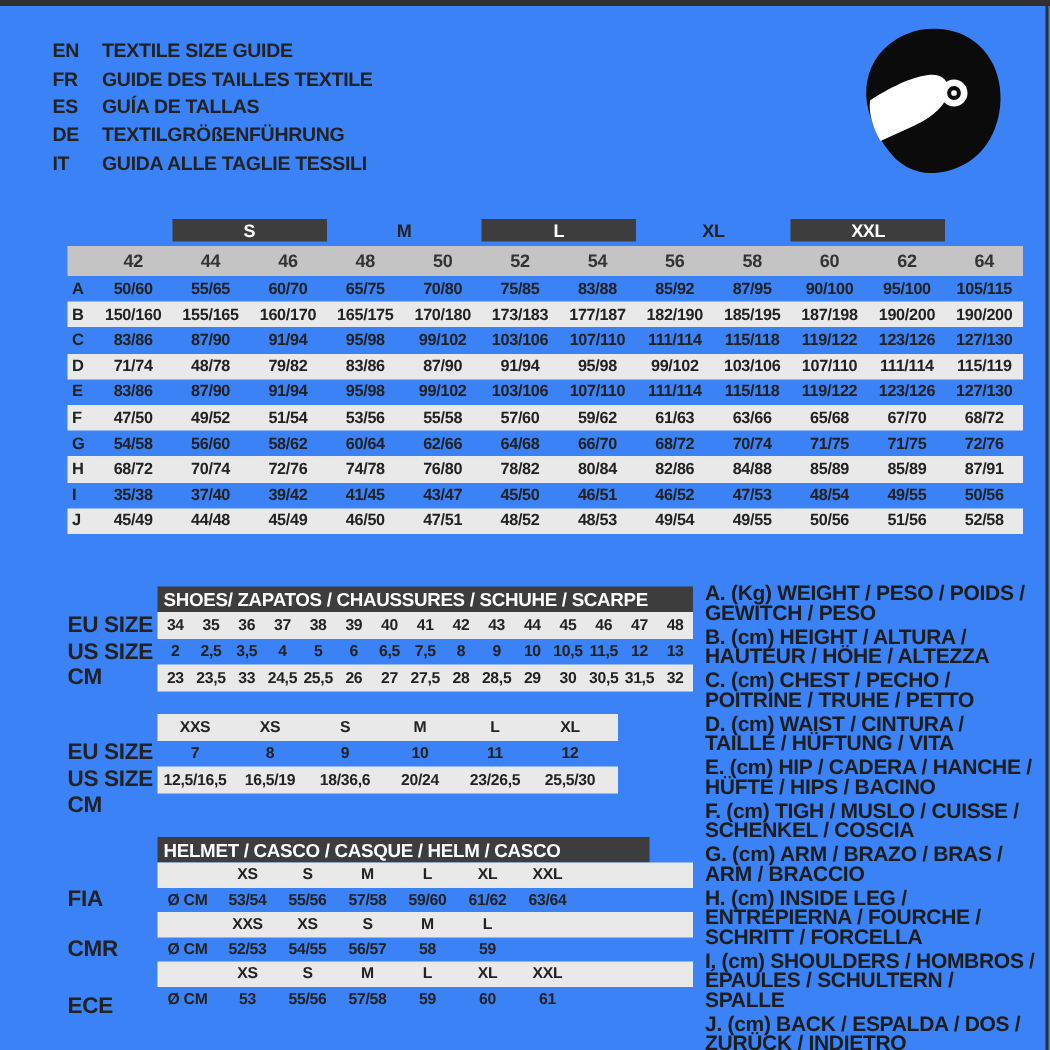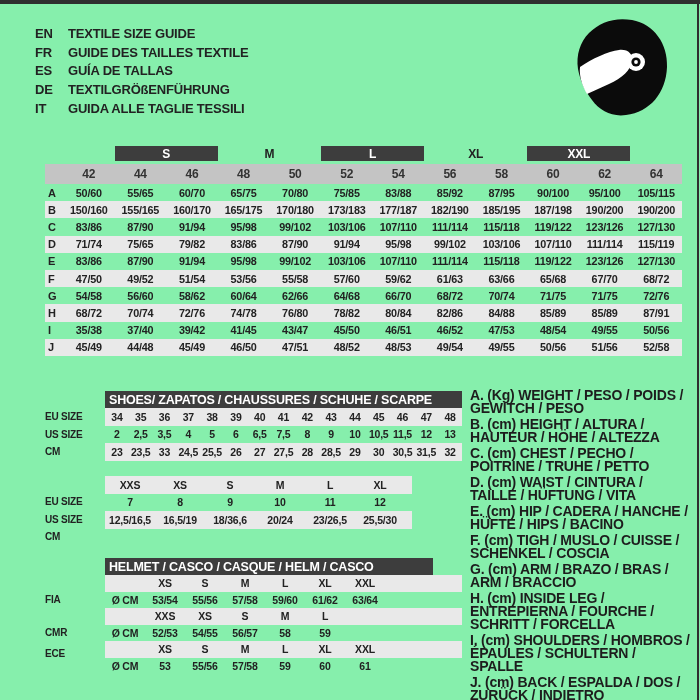--- a/index.html
+++ b/index.html
@@ -1,16 +1,16 @@
 <!DOCTYPE html>
 <html><head>
 <meta charset="utf-8">
 <style>
   html,body{margin:0;padding:0;}
-  .page{position:relative;width:700px;height:700px;background:#86efac;overflow:hidden;
+  .page{position:relative;width:700px;height:700px;background:#3b82f6;overflow:hidden;
         font-family:"Liberation Sans",sans-serif;letter-spacing:-0.2px;color:#222;}
   .top-border{position:absolute;top:0;left:0;width:700px;height:4px;background:#2f2f2f;}
   .right-border{position:absolute;top:0;right:1px;width:2px;height:700px;background:#2f2f2f;}
 
   
   .lang-block{position:absolute;left:35px;top:24px;}
   .lang-row{display:flex;height:18.7px;align-items:center;}
   .lang-code{width:33px;font-weight:bold;font-size:13px;}
   .lang-label{font-weight:bold;font-size:13px;}
 
@@ -29,21 +29,21 @@
   .t-row.odd{background:#e9e9e9;}
   .t-row .cell{display:flex;align-items:center;justify-content:center;font-weight:bold;font-size:10.8px;color:#222;}
   .t-row .rlabel{display:flex;align-items:center;justify-content:flex-start;padding-left:3px;font-weight:bold;font-size:11px;}
 
   
   .sub{position:absolute;left:45px;}
   #shoes-table{top:391px;}
   #gloves-table{top:476px;}
   #helmet-table{top:558px;}
   .side{position:absolute;left:0;top:0;width:58px;}
-  .slabel{position:absolute;left:0;display:flex;align-items:center;font-weight:bold;font-size:10px;color:#222;}
+  .slabel{position:absolute;left:0;display:flex;align-items:center;font-weight:bold;font-size:15px;color:#222;}
   .content{position:absolute;left:60px;top:0;}
   .head{background:#3d3d3d;color:#fff;font-weight:bold;font-size:12.5px;height:17px;
         display:flex;align-items:center;padding-left:4px;box-sizing:border-box;}
   .srow{display:grid;align-items:center;}
   .srow.shade{background:#e9e9e9;}
   .scell{text-align:center;font-weight:bold;font-size:10.5px;color:#222;white-space:nowrap;}
 
   
   .legend{position:absolute;left:470px;top:389px;width:222px;}
   .legend-item{font-weight:bold;font-size:14px;line-height:13px;margin-bottom:3px;color:#1d1d1d;}
@@ -153,21 +153,21 @@
           <div class="cell">107/110</div>
           <div class="cell">111/114</div>
           <div class="cell">115/118</div>
           <div class="cell">119/122</div>
           <div class="cell">123/126</div>
           <div class="cell">127/130</div>
         </div>
         <div class="grid13 t-row odd">
           <div class="rlabel">D</div>
           <div class="cell">71/74</div>
-          <div class="cell">75/65</div>
+          <div class="cell">48/78</div>
           <div class="cell">79/82</div>
           <div class="cell">83/86</div>
           <div class="cell">87/90</div>
           <div class="cell">91/94</div>
           <div class="cell">95/98</div>
           <div class="cell">99/102</div>
           <div class="cell">103/106</div>
           <div class="cell">107/110</div>
           <div class="cell">111/114</div>
           <div class="cell">115/119</div>
@@ -362,21 +362,21 @@
             <div class="scell">25,5/30</div>
           </div>
         </div>
     </div>
   </div>
 
   <div class="sub" id="helmet-table">
     <div class="side">
         <div class="slabel" style="top: 33.5px; height: 16.5px;">FIA</div>
         <div class="slabel" style="top: 66.5px; height: 16.5px;">CMR</div>
-        <div class="slabel" style="top: 87px; height: 16.5px;">ECE</div>
+        <div class="slabel" style="top: 104px; height: 16.5px;">ECE</div>
       </div>
     <div class="content">
       <div class="head" style="width:328px">HELMET / CASCO / CASQUE / HELM / CASCO</div>
       <div class="rows">
           <div class="srow shade" style="grid-template-columns: 40px repeat(6, 40px) 1fr; width: 357px; height: 16.5px;">
             <div class="scell"></div>
             <div class="scell">XS</div>
             <div class="scell">S</div>
             <div class="scell">M</div>
             <div class="scell">L</div>

